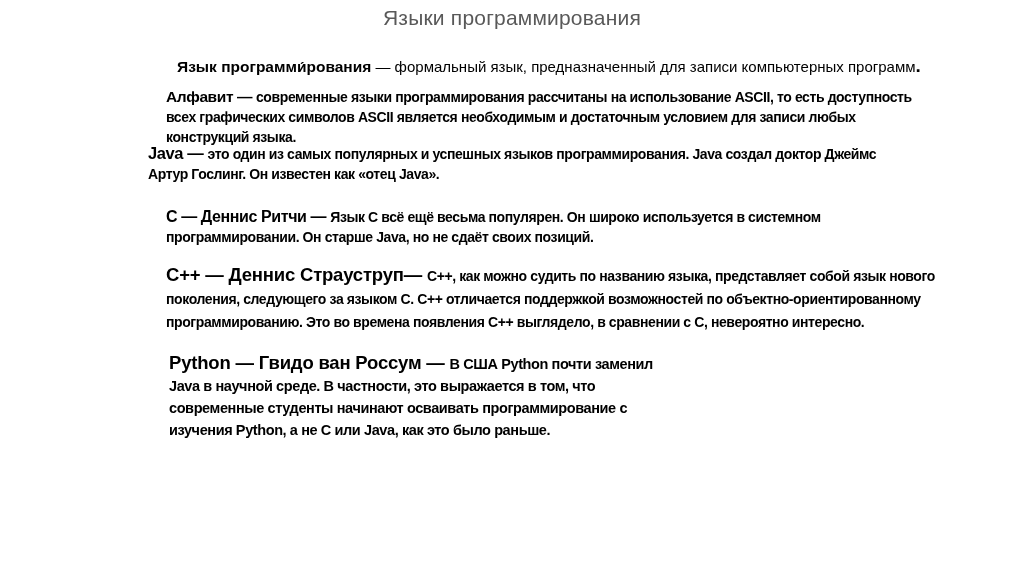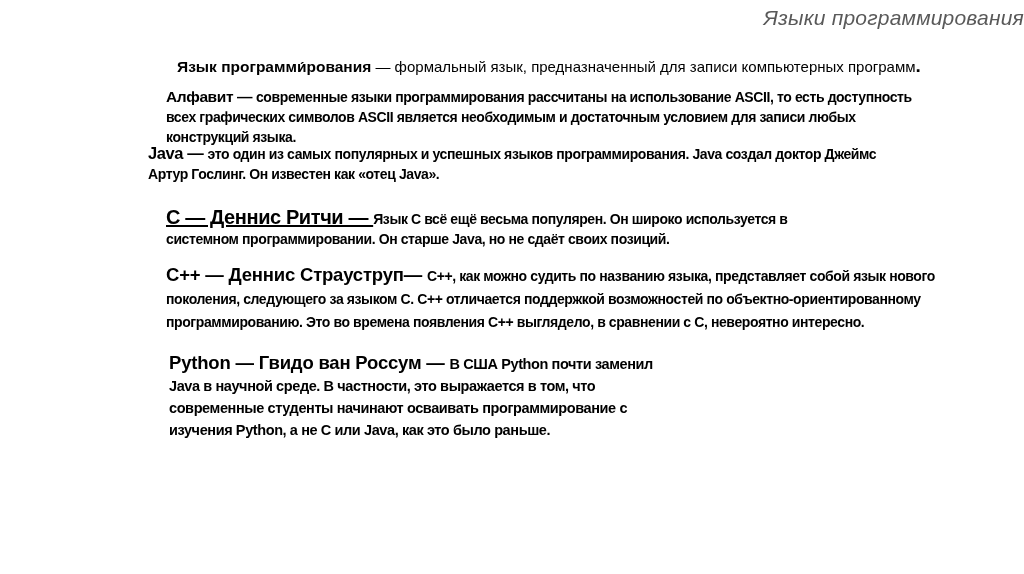--- a/index.html
+++ b/index.html
@@ -15,26 +15,25 @@
     overflow: hidden;
     font-family: "Liberation Sans", "DejaVu Sans", sans-serif;
     color: #000000;
   }
   .slide-title {
     position: absolute;
     top: 6px;
     left: 0;
     width: 100%;
     margin: 0;
-    text-align: right;
+    text-align: center;
     font-size: 21px;
     font-weight: 400;
     color: #595959;
     letter-spacing: 0.2px;
-    font-style: italic;
   }
   .para {
     position: absolute;
     margin: 0;
     font-weight: 700;
     letter-spacing: -0.4px;
     color: #000000;
   }
   .lead { font-weight: 700; }
 
@@ -47,21 +46,21 @@
   .def-lead   { font-size: 15.5px; }
   .def-period { font-size: 19px; }
 
   .alphabet-para { left: 166px; top: 87px;  width: 770px; font-size: 14px;   line-height: 20px; }
   .alphabet-lead { font-size: 15.5px; }
 
   .java-para { left: 148px; top: 143px; width: 770px; font-size: 14px; line-height: 20px; }
   .java-lead { font-size: 16.5px; }
 
   .c-para { left: 166px; top: 207px; width: 690px; font-size: 14px; line-height: 20px; }
-  .c-lead { font-size: 20px; text-decoration: underline; }
+  .c-lead { font-size: 16px; }
 
   .cpp-para { left: 166px; top: 263px; width: 772px; font-size: 14px; line-height: 23px; }
   .cpp-lead { font-size: 18.5px; letter-spacing: -0.2px; }
 
   .python-para { left: 169px; top: 352px; width: 512px; font-size: 14.5px; line-height: 22px; }
   .python-lead { font-size: 18.5px; letter-spacing: -0.2px; }
 </style>
 </head>
 <body>
 

